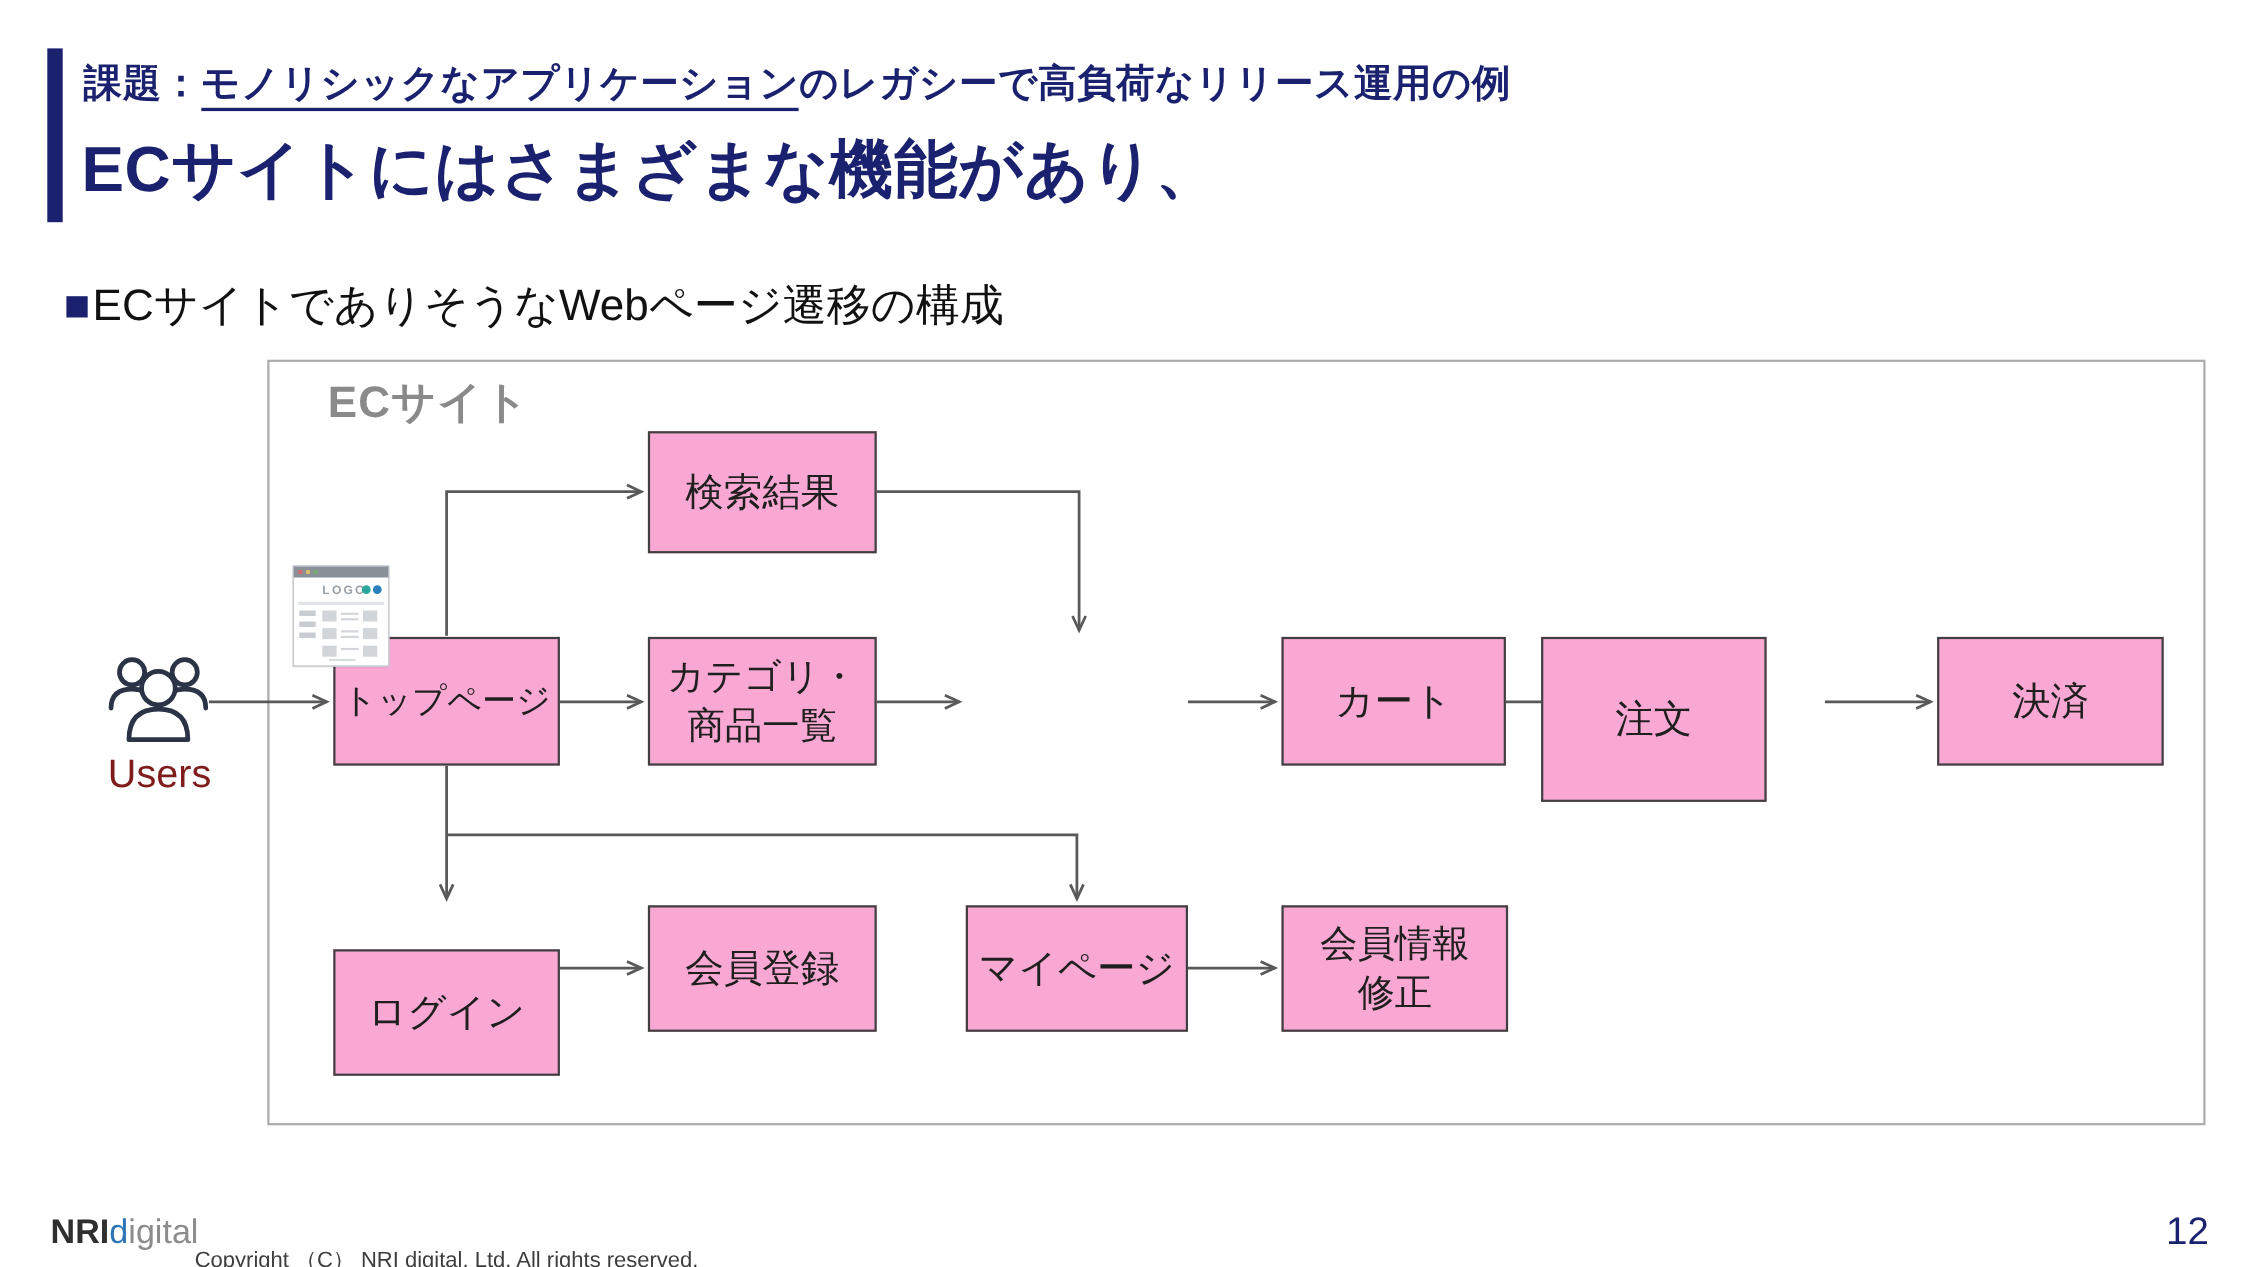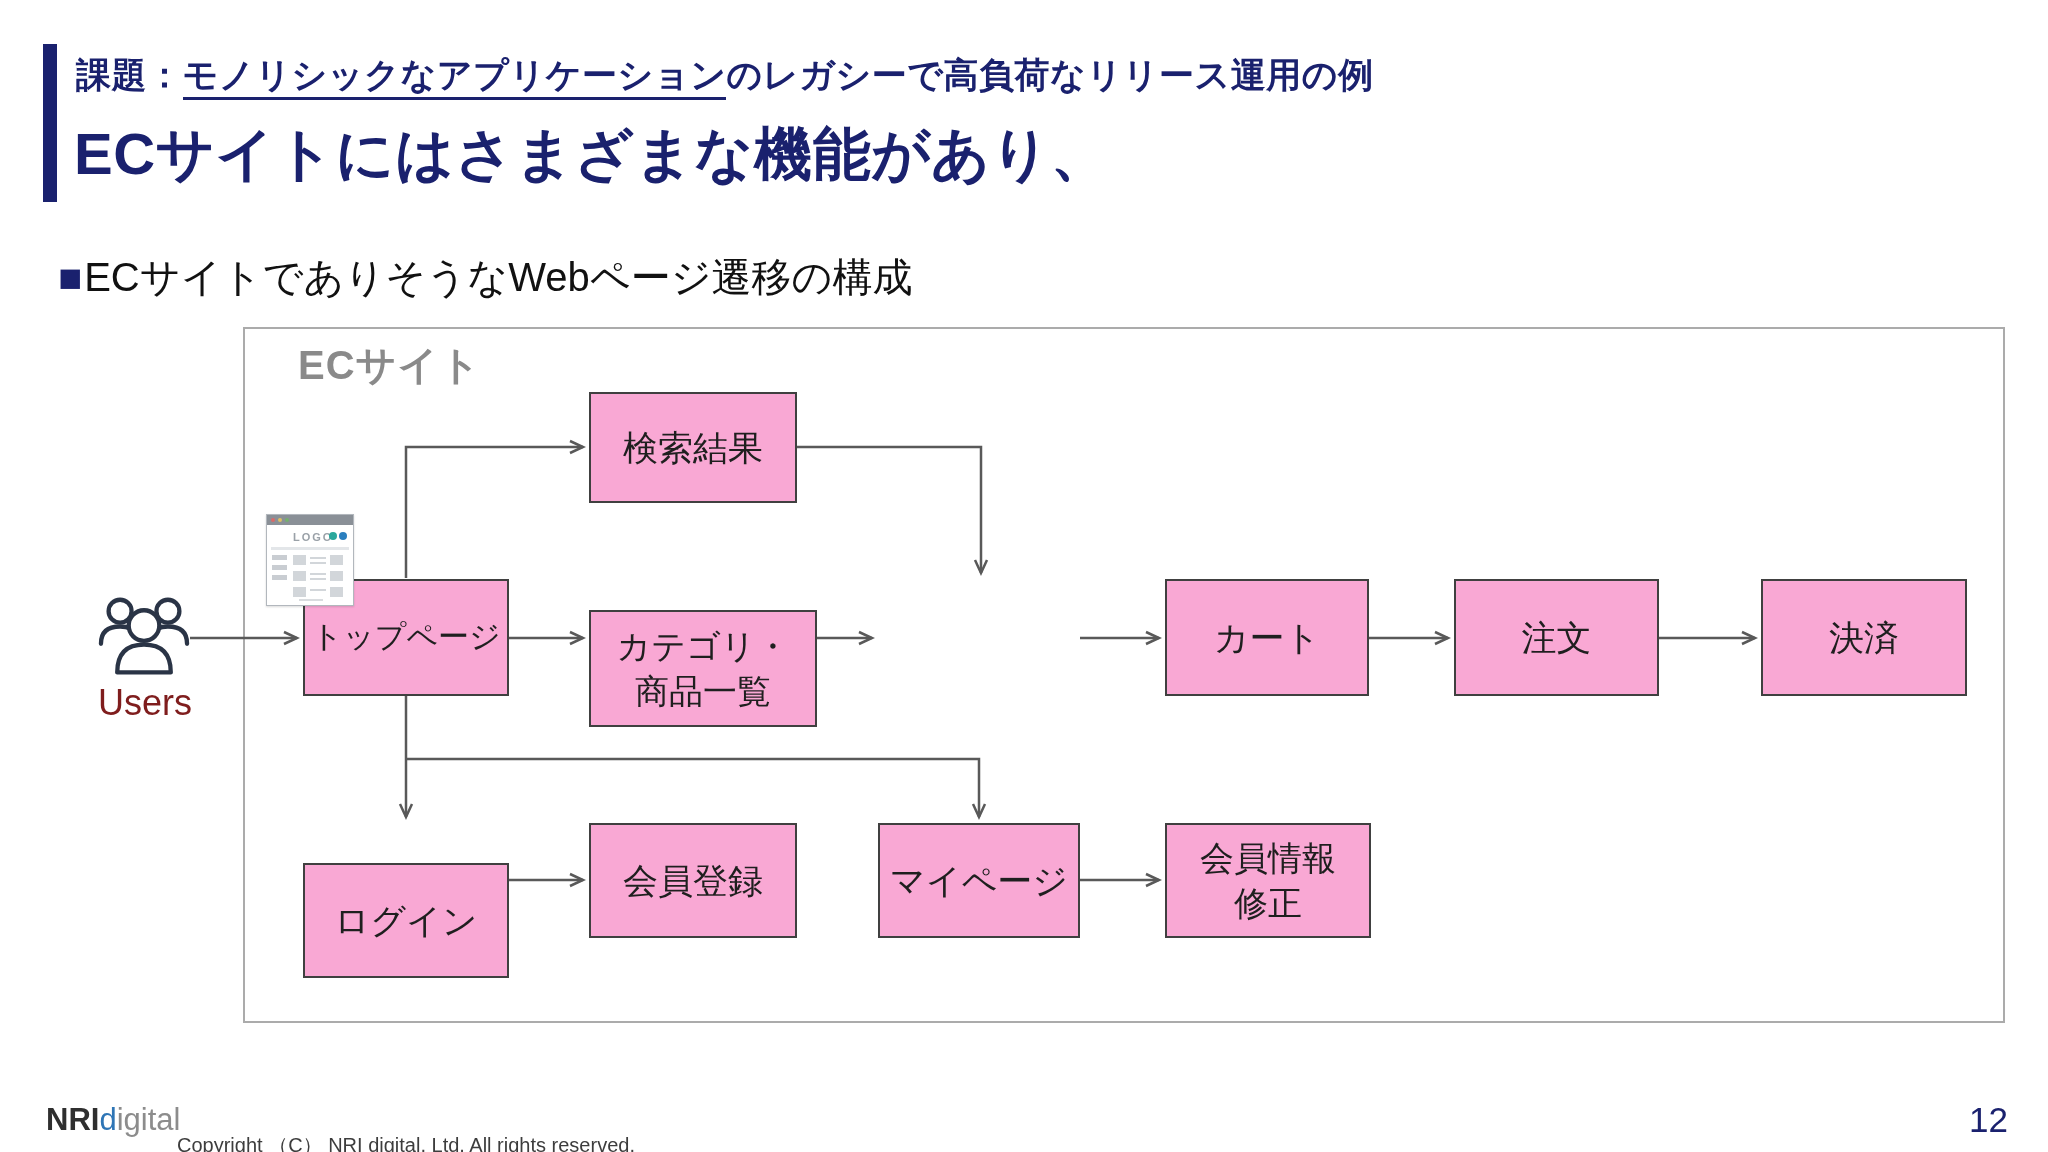--- a/index.html
+++ b/index.html
@@ -133,28 +133,28 @@
       <line x1="1080" y1="880" x2="1159" y2="880" marker-end="url(#ah)"></line>
     </g>
   </svg>
 
   <div class="node" style="left:589px;top:392px;width:208px;height:111px">
     <span class="node-label">検索結果</span>
   </div>
   <div class="node" style="left:303px;top:579px;width:206px;height:117px">
     <span class="node-label small">トップページ</span>
   </div>
-  <div class="node" style="left:589px;top:610px;width:228px;height:117px">
+  <div class="node" style="left:589px;top:579px;width:208px;height:117px">
     <span class="node-label twoline">カテゴリ・
 商品一覧</span>
   </div>
   <div class="node" style="left:1165px;top:579px;width:204px;height:117px">
     <span class="node-label">カート</span>
   </div>
-  <div class="node" style="left:1454px;top:579px;width:205px;height:117px">
+  <div class="node" style="left:1401px;top:579px;width:205px;height:150px">
     <span class="node-label">注文</span>
   </div>
   <div class="node" style="left:1761px;top:579px;width:206px;height:117px">
     <span class="node-label">決済</span>
   </div>
   <div class="node" style="left:303px;top:863px;width:206px;height:115px">
     <span class="node-label">ログイン</span>
   </div>
   <div class="node" style="left:589px;top:823px;width:208px;height:115px">
     <span class="node-label">会員登録</span>

